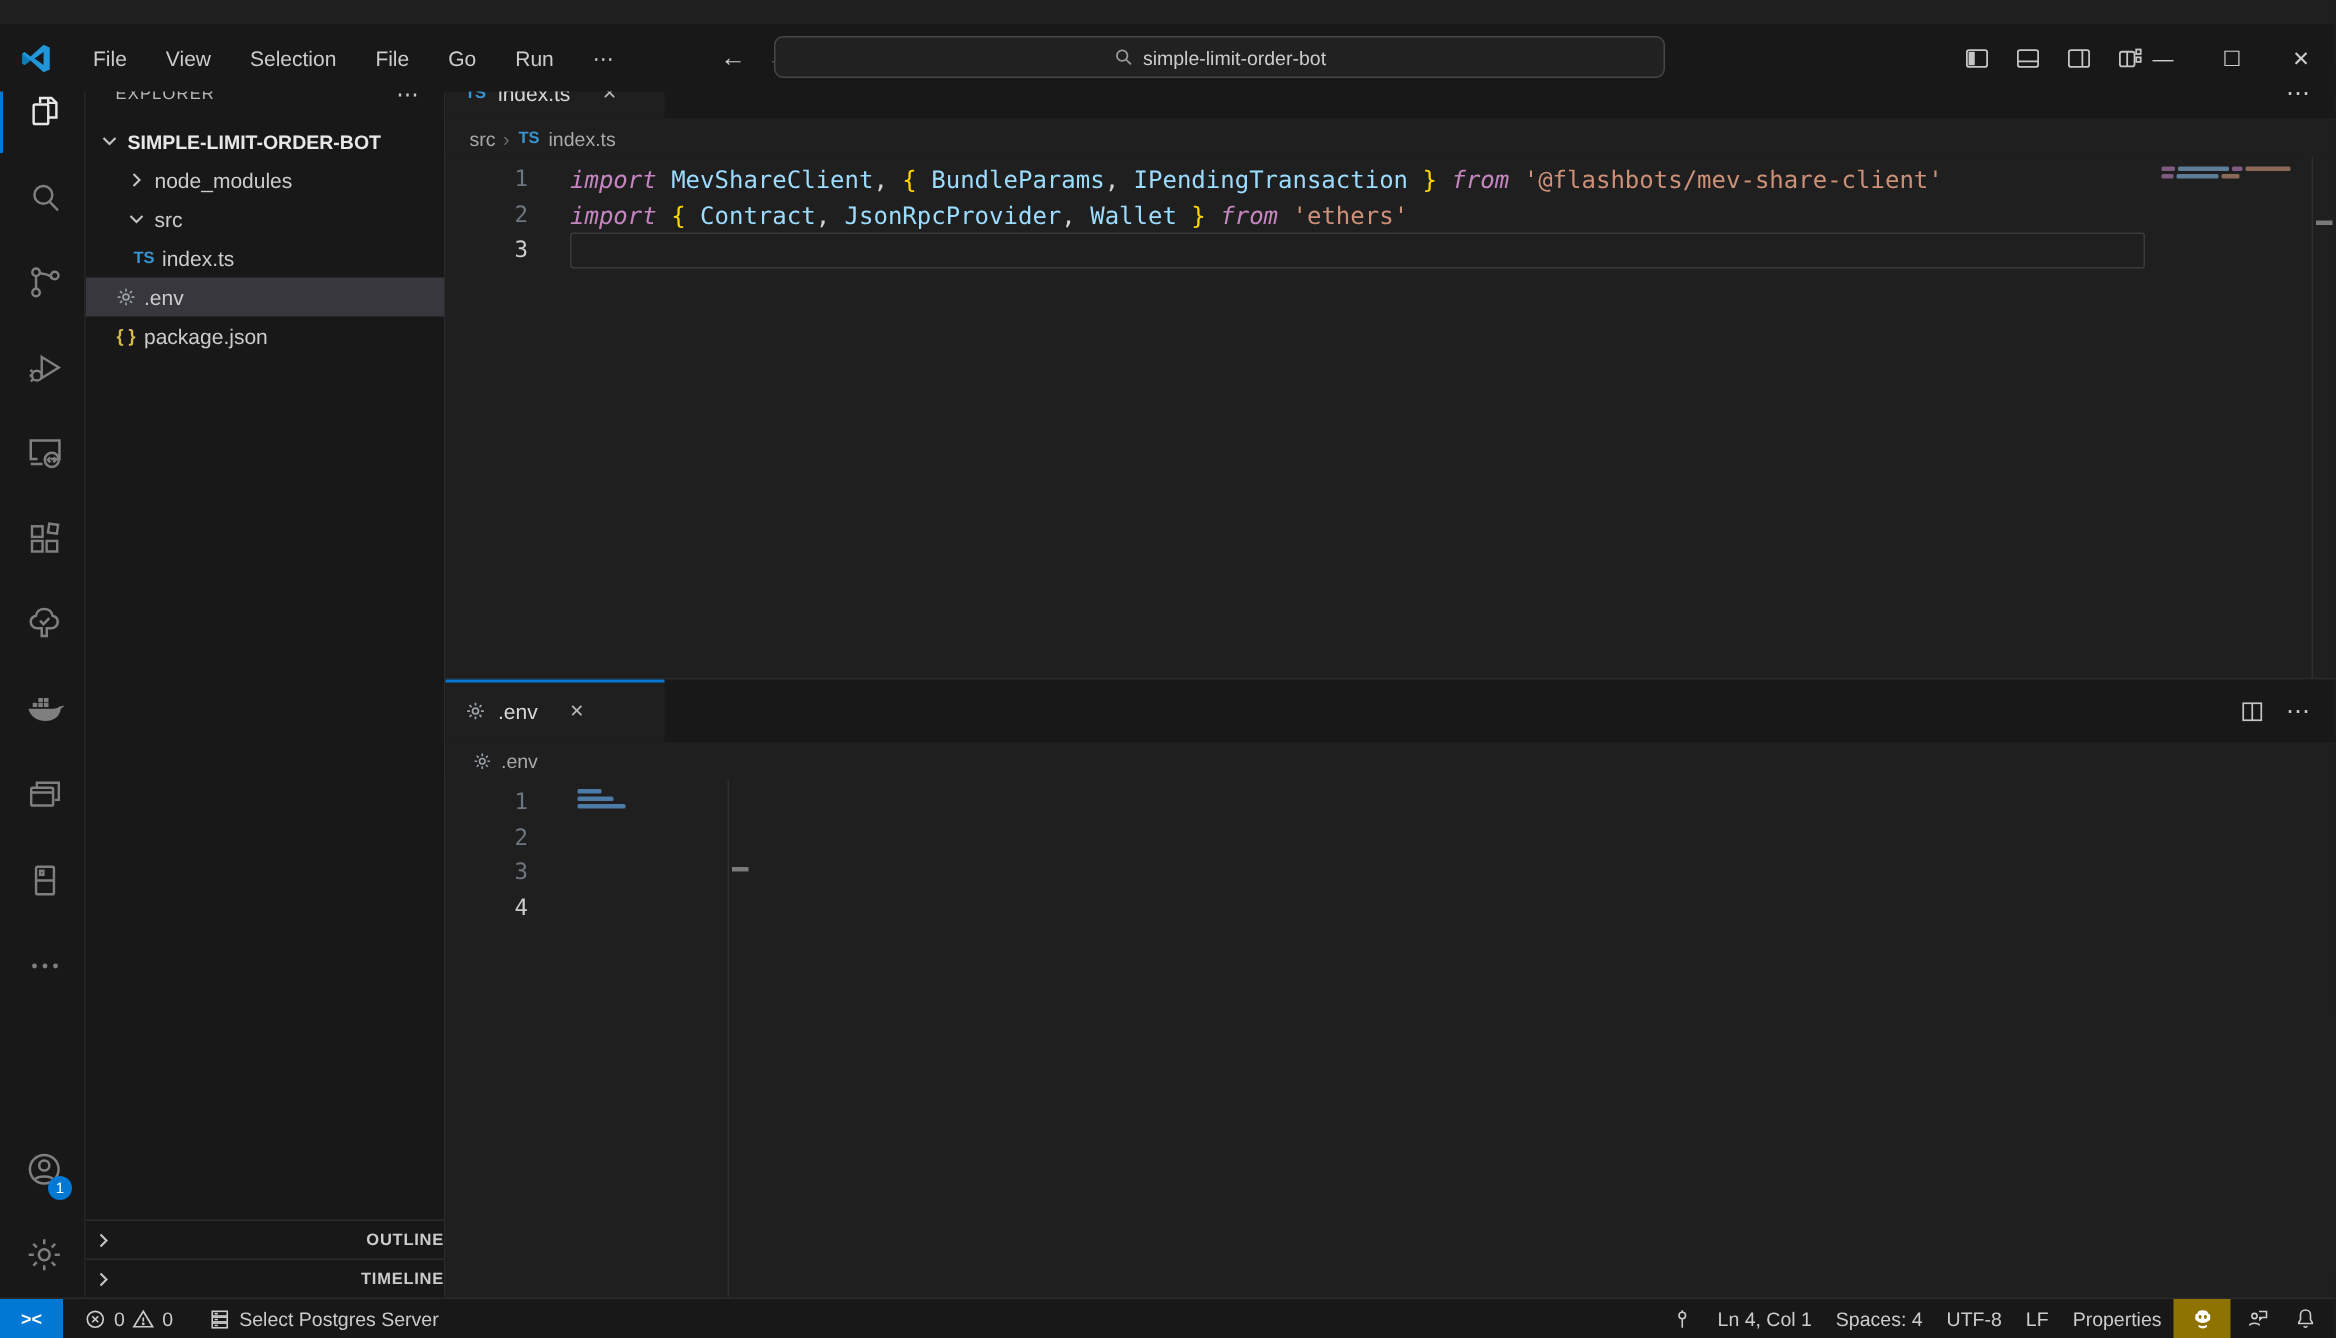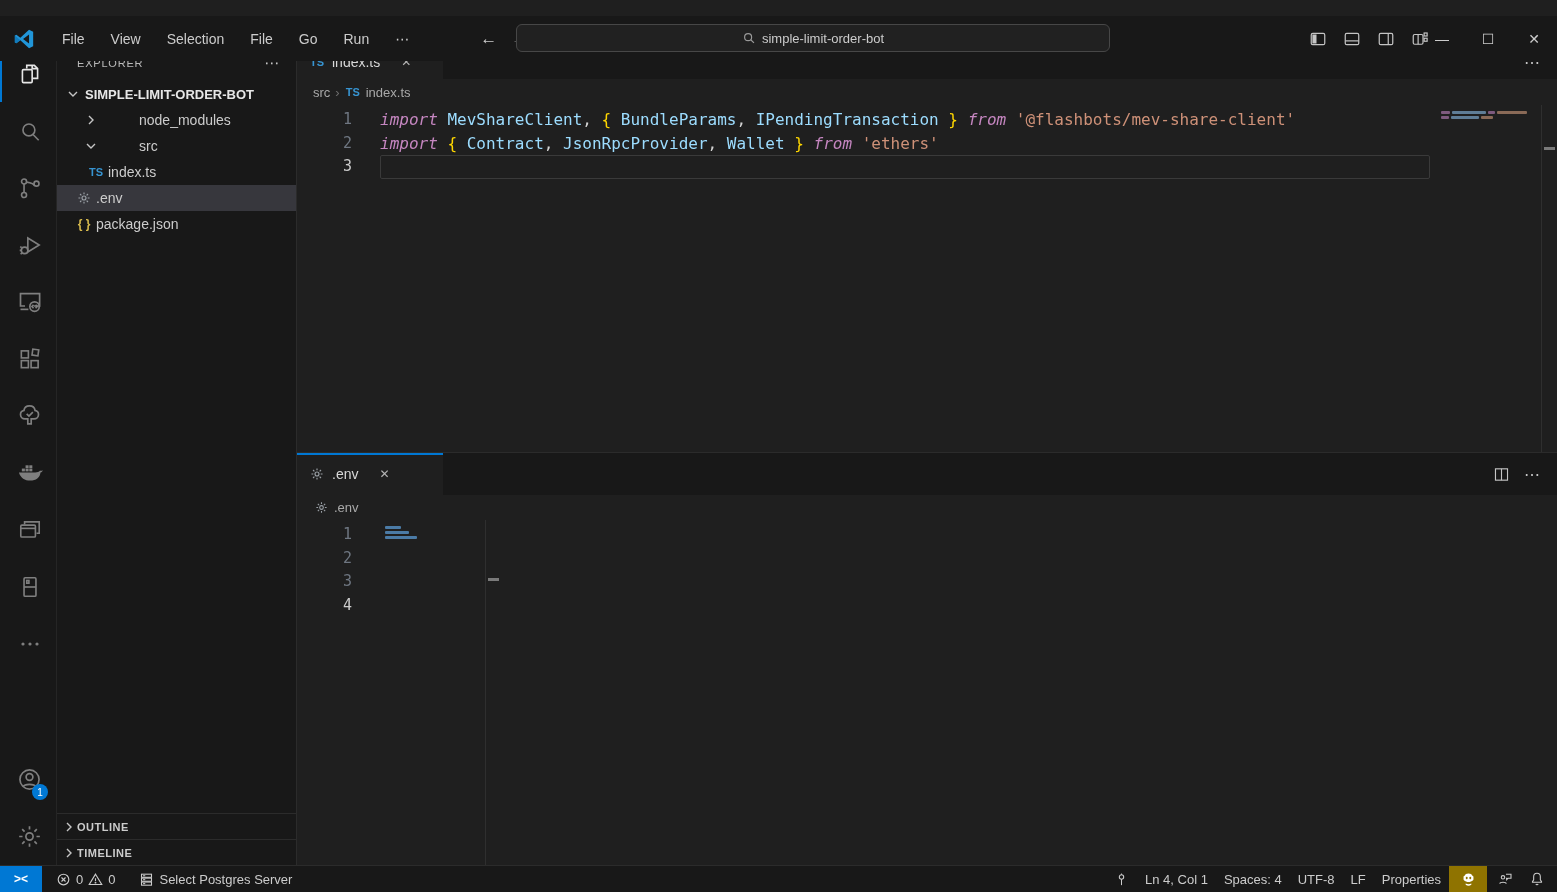--- a/index.html
+++ b/index.html
@@ -43,30 +43,30 @@
              background:#181818; border-right:1px solid #2b2b2b; font-size:14px; }
   .sb-header { height:36px; display:flex; align-items:center; padding:0 10px 0 20px;
                font-size:11px; letter-spacing:0.8px; color:#b9b9b9;justify-content:center; }
   .sb-header .grow { flex:1; }
   .sb-more { color:#c5c5c5; font-size:15px; padding:2px 6px; }
   .row { height:26px; display:flex; align-items:center; color:#cccccc; cursor:default; }
   .row .lbl { margin-left:4px; white-space:nowrap; }
   .row.selected { background:#37373d; }
   .chev { width:16px; height:16px; color:#c5c5c5; flex:0 0 16px; }
   .root-row { padding-left:8px; font-weight:bold; color:#e7e7e7; font-size:13px; }
-  .folder-row { padding-left:26px;gap:36px; }
+  .folder-row { padding-left:26px; }
   .child-row { padding-left:31px; }
   .rootfile-row { padding-left:19px; }
   .ts-badge { color:#3794d1; font-weight:bold; font-size:11px; width:16px; text-align:center; }
   .braces-badge { color:#d7ba4d; font-weight:bold; font-size:12px; width:16px; text-align:center; }
   .mini-icon { width:16px; height:16px; display:flex; align-items:center; justify-content:center; }
   .sb-bottom { position:absolute; left:0; right:0; bottom:0; }
   .sb-section { height:26px; display:flex; align-items:center; padding-left:4px;
                 border-top:1px solid #2b2b2b; font-size:11px; font-weight:bold;
-                letter-spacing:0.5px; color:#cccccc; }
+                letter-spacing:0.5px; color:#cccccc;justify-content:space-between; }
 
   
   .editors { position:absolute; top:45px; left:297px; right:0; bottom:27px; background:#1f1f1f; }
   .group-top { position:absolute; top:0; left:0; right:0; height:407px; }
   .group-bottom { position:absolute; top:407px; left:0; right:0; bottom:0; border-top:1px solid #2b2b2b; }
 
   .tabbar { background:#181818; display:flex; align-items:stretch; }
   .group-top .tabbar { height:34px; }
   .group-bottom .tabbar { height:42px; }
   .tab { background:#1f1f1f; display:flex; align-items:center; gap:7px; padding:0 10px 0 12px;

